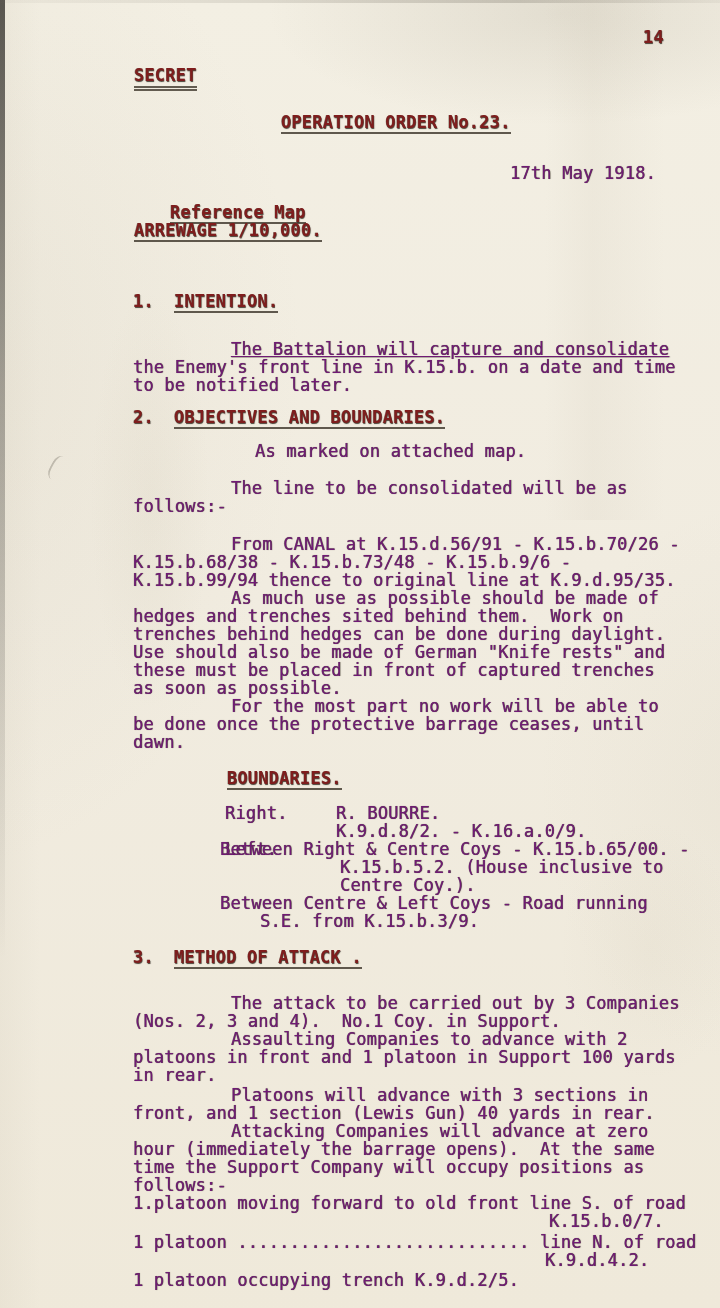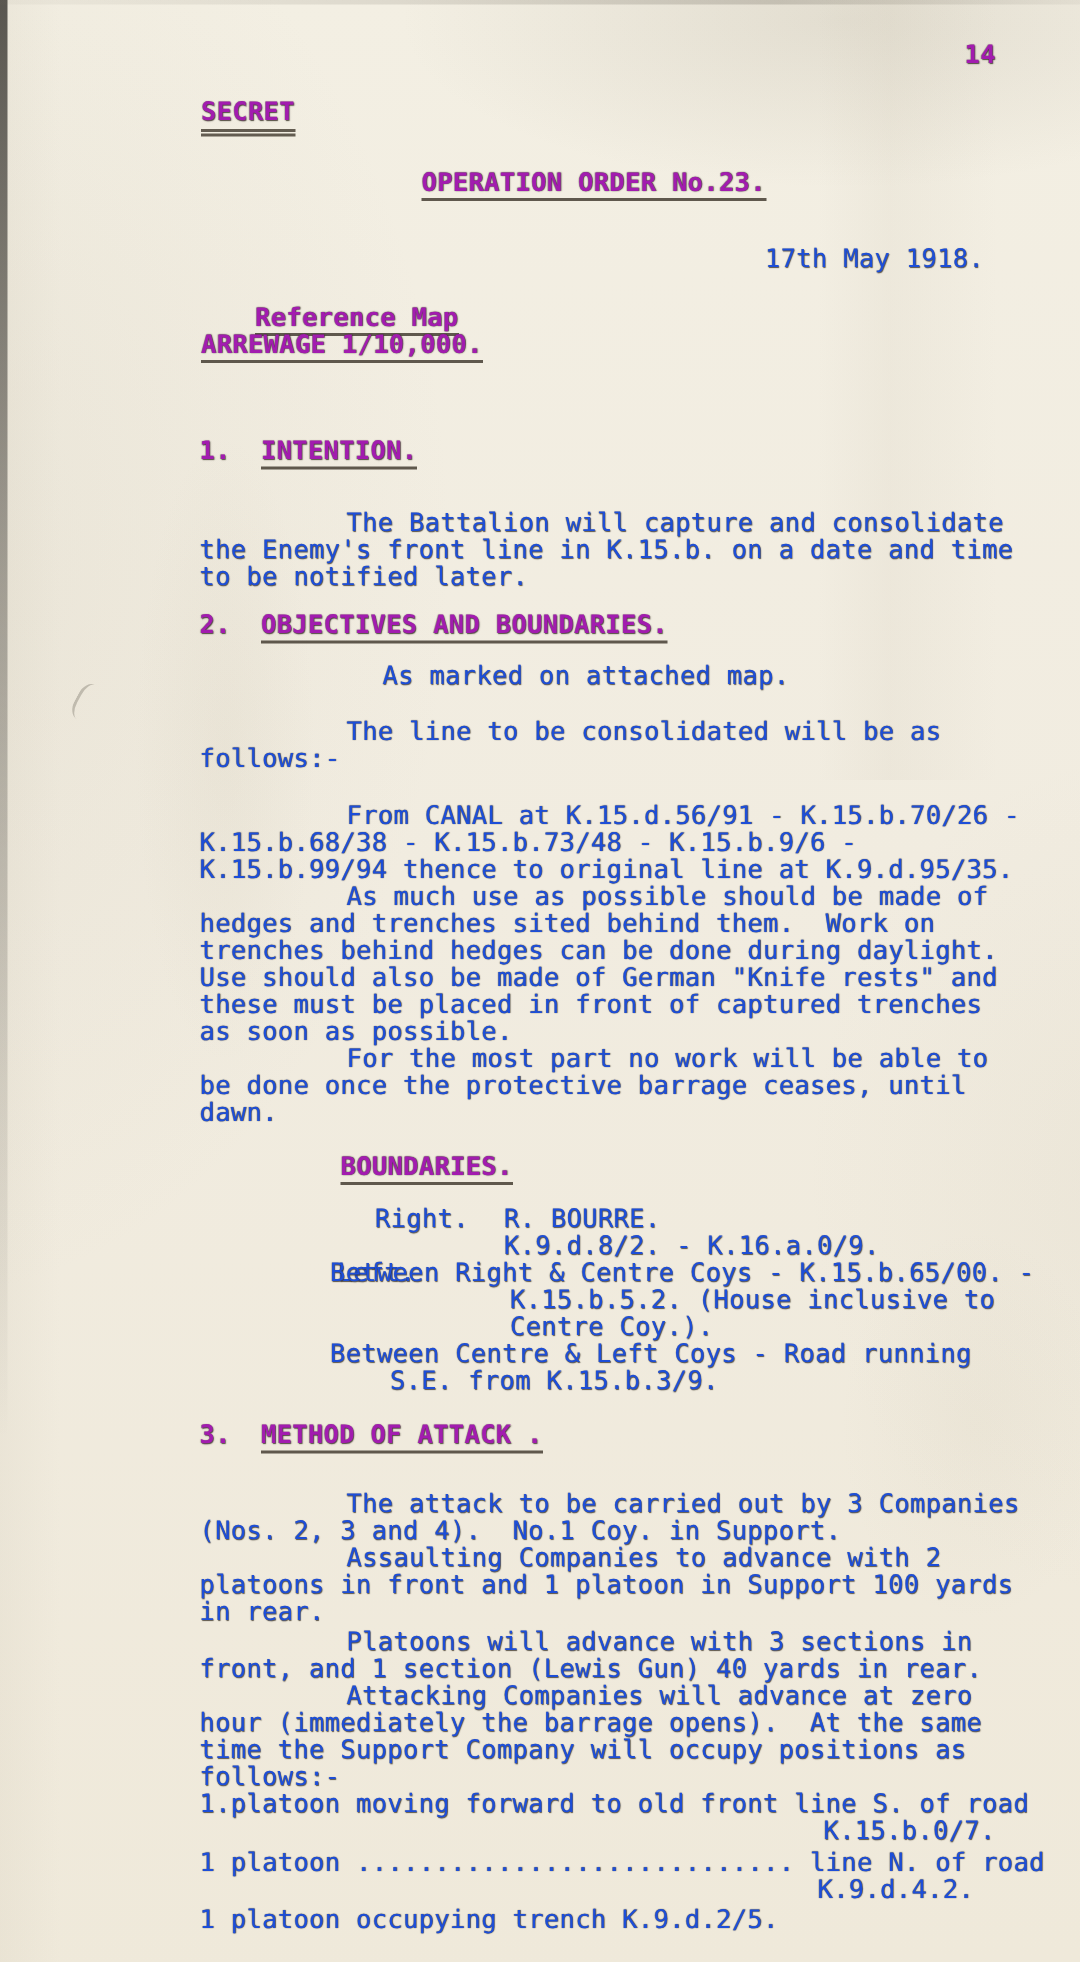--- a/index.html
+++ b/index.html
@@ -20,24 +20,24 @@
   .edge-top{position:absolute;left:0;top:0;width:100%;height:3px;pointer-events:none;
     background:linear-gradient(to right, rgba(120,114,102,0.05), rgba(120,114,102,0.30) 72%, rgba(120,114,102,0.08));}
   .pencil-tick{position:absolute;left:50px;top:456px;width:16px;height:26px;pointer-events:none;
     border-left:2px solid rgba(110,104,92,0.35);transform:rotate(28deg);border-radius:40%;}
   .stain{position:absolute;pointer-events:none;border-radius:50%;}
   .stain.a{left:90px;top:290px;width:120px;height:420px;background:radial-gradient(closest-side, rgba(186,176,152,0.10), transparent);}
   .stain.b{left:560px;top:820px;width:180px;height:260px;background:radial-gradient(closest-side, rgba(186,176,152,0.08), transparent);}
 
   .tline{
     position:absolute;font-size:17px;line-height:18px;letter-spacing:0.2px;
-    color:#1d4ed8;white-space:pre;
+    color:#701a75;white-space:pre;
     text-shadow:0.4px 0.4px 0.7px rgba(63,56,45,0.85), -0.3px 0 0.5px rgba(63,56,45,0.45);
   }
-  .hv{font-weight:bold;color:#a21caf;
+  .hv{font-weight:bold;color:#7f1d1d;
     text-shadow:0.5px 0.5px 0.8px rgba(59,52,41,0.9), -0.4px 0 0.6px rgba(59,52,41,0.5);}
   .u{display:inline-block;border-bottom:2px solid rgba(62,55,44,0.82);padding-bottom:1px;}
   .u2{display:inline-block;border-bottom:5px double rgba(62,55,44,0.8);padding-bottom:2px;}
 </style>
 </head>
 <body>
 
 <div class="edge-left"></div>
 <div class="edge-top"></div>
 <div class="band"></div>
@@ -47,21 +47,21 @@
 
 <div class="tline hv" style="left:643px;top:28px;">14</div>
 <div class="tline hv" style="left:134px;top:66px;"><span class="u2">SECRET</span></div>
 <div class="tline hv" style="left:281px;top:113px;"><span class="u">OPERATION ORDER No.23.</span></div>
 <div class="tline" style="left:510px;top:164px;">17th May 1918.</div>
 <div class="tline hv" style="left:134px;top:203px;margin-left:36px;"><span class="u">Reference Map</span></div>
 <div class="tline hv" style="left:134px;top:221px;"><span class="u">ARREWAGE 1/10,000.</span></div>
 
 <div class="tline hv" style="left:133px;top:292px;">1.</div>
 <div class="tline hv" style="left:174px;top:292px;"><span class="u">INTENTION.</span></div>
-<div class="tline" style="left:231px;top:340px;">The Battalion will capture and consolidate</div>
+<div class="tline" style="left:231px;top:340px;text-decoration:underline;">The Battalion will capture and consolidate</div>
 <div class="tline" style="left:133px;top:358px;">the Enemy's front line in K.15.b. on a date and time</div>
 <div class="tline" style="left:133px;top:376px;">to be notified later.</div>
 
 <div class="tline hv" style="left:133px;top:408px;">2.</div>
 <div class="tline hv" style="left:174px;top:408px;"><span class="u">OBJECTIVES AND BOUNDARIES.</span></div>
 <div class="tline" style="left:231px;top:442px;margin-left:24px;">As marked on attached map.</div>
 <div class="tline" style="left:231px;top:479px;">The line to be consolidated will be as</div>
 <div class="tline" style="left:133px;top:497px;">follows:-</div>
 <div class="tline" style="left:231px;top:535px;">From CANAL at K.15.d.56/91 - K.15.b.70/26 -</div>
 <div class="tline" style="left:133px;top:553px;">K.15.b.68/38 - K.15.b.73/48 - K.15.b.9/6 -</div>
@@ -70,21 +70,21 @@
 <div class="tline" style="left:133px;top:607px;">hedges and trenches sited behind them.  Work on</div>
 <div class="tline" style="left:133px;top:625px;">trenches behind hedges can be done during daylight.</div>
 <div class="tline" style="left:133px;top:643px;">Use should also be made of German "Knife rests" and</div>
 <div class="tline" style="left:133px;top:661px;">these must be placed in front of captured trenches</div>
 <div class="tline" style="left:133px;top:679px;">as soon as possible.</div>
 <div class="tline" style="left:231px;top:697px;">For the most part no work will be able to</div>
 <div class="tline" style="left:133px;top:715px;">be done once the protective barrage ceases, until</div>
 <div class="tline" style="left:133px;top:733px;">dawn.</div>
 
 <div class="tline hv" style="left:227px;top:769px;"><span class="u">BOUNDARIES.</span></div>
-<div class="tline" style="left:225px;top:804px;margin-left:25px;">Right.</div>
+<div class="tline" style="left:225px;top:804px;">Right.</div>
 <div class="tline" style="left:336px;top:804px;">R. BOURRE.</div>
 <div class="tline" style="left:225px;top:822px;margin-top:18px;">Left.</div>
 <div class="tline" style="left:336px;top:822px;">K.9.d.8/2. - K.16.a.0/9.</div>
 <div class="tline" style="left:220px;top:840px;">Between Right &amp; Centre Coys - K.15.b.65/00. -</div>
 <div class="tline" style="left:340px;top:858px;">K.15.b.5.2. (House inclusive to</div>
 <div class="tline" style="left:340px;top:876px;">Centre Coy.).</div>
 <div class="tline" style="left:220px;top:894px;">Between Centre &amp; Left Coys - Road running</div>
 <div class="tline" style="left:260px;top:912px;">S.E. from K.15.b.3/9.</div>
 
 <div class="tline hv" style="left:133px;top:948px;">3.</div>

